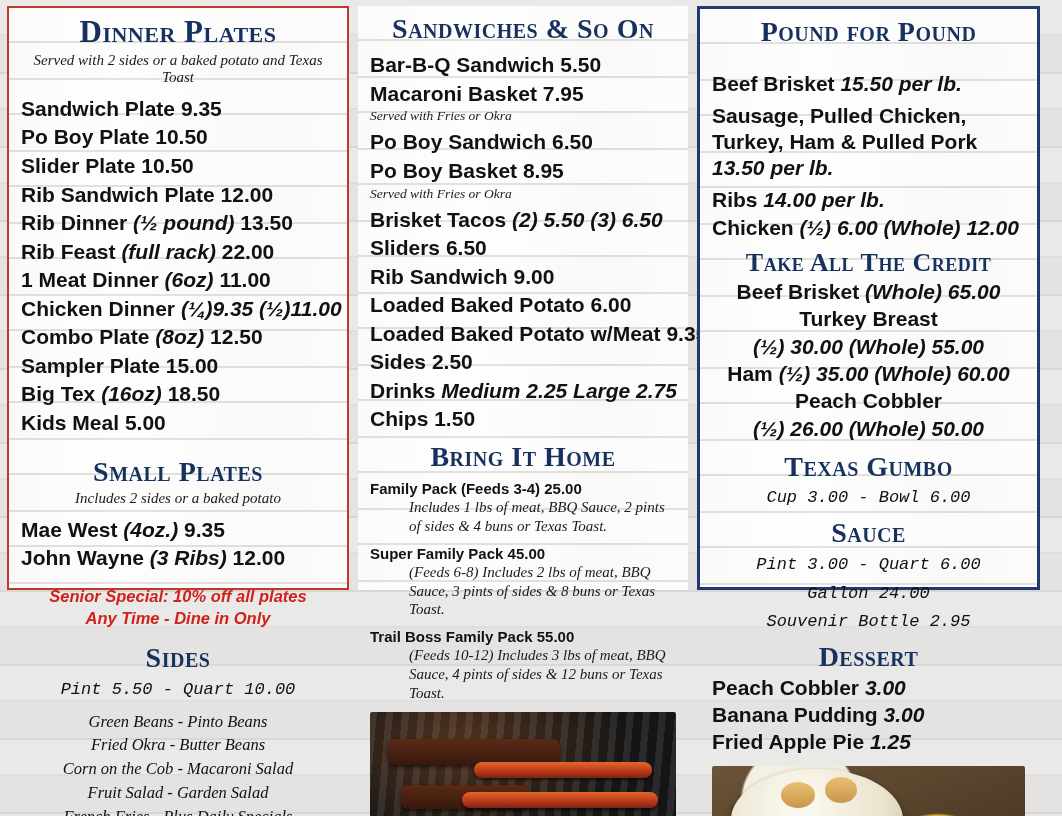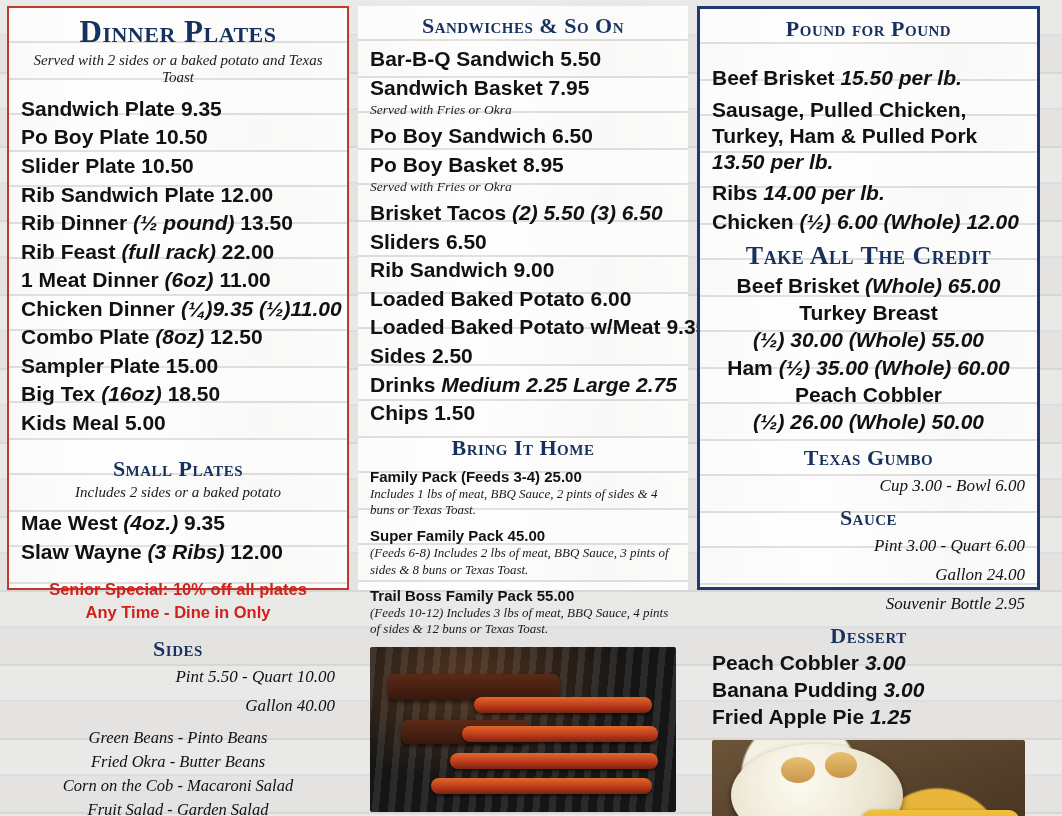--- a/index.html
+++ b/index.html
@@ -46,21 +46,21 @@
   .title {
     text-align: center;
     color: #17315f;
     font-family: "Liberation Serif", serif;
     font-weight: bold;
     font-variant: small-caps;
     letter-spacing: 0.5px;
     line-height: 1.05;
   }
   .title-xl { font-size: 31px; }
-  .title-lg { font-size: 22px; }
+  .title-lg { font-size: 28px; }
   .title-md { font-size: 26px; }
 
   .subtitle {
     text-align: center;
     font-family: "Liberation Serif", serif;
     font-style: italic;
     font-size: 15px;
     color: #1a1a1a;
     line-height: 1.18;
     margin: 3px 0 8px 0;
@@ -87,58 +87,60 @@
     font-weight: bold;
     font-style: normal;
   }
   .center { text-align: center; }
   .rows { margin-top: 2px; }
   .rows.tight .row { line-height: 1.3; }
 
   .special {
     color: #d0211c;
     font-weight: bold;
+    font-style: italic;
     text-align: center;
     font-size: 16.5px;
     line-height: 1.35;
     margin-top: 12px;
   }
   .sides-list {
     text-align: center;
     font-family: "Liberation Serif", serif;
     font-style: italic;
     font-size: 16.5px;
     color: #111;
     line-height: 1.45;
     margin-top: 8px;
   }
   .sides-price {
-    text-align: right;
-    font-family: Liberation Serif, serif;
+    text-align: center;
+    font-family: Liberation Mono, monospace;
     font-style: italic;
     font-size: 17px;
     color: #111;
     line-height: 1.35;
     margin-top: 6px;
   }
   .pack {
     margin-top: 9px;
   }
   .pack-name {
     font-size: 15px;
     font-weight: bold;
     color: #111;
   }
   .pack-desc {
     font-family: "Liberation Serif", serif;
     font-style: italic;
-    font-size: 13px;
+    font-size: 15px;
     color: #1a1a1a;
     line-height: 1.25;
     margin-top: 1px;
+    margin-left: 39px;
   }
   .spacer-8 { height: 8px; }
   .spacer-14 { height: 14px; }
   .spacer-20 { height: 20px; }
 
   .photo {
     margin-top: 10px;
     width: 100%;
     height: 165px;
     border-radius: 2px;
@@ -217,47 +219,46 @@
       <div class="row"><span>Sampler Plate</span> <span class="qual"></span> <span class="price">15.00</span></div>
       <div class="row"><span>Big Tex</span> <span class="qual">(16oz)</span> <span class="price">18.50</span></div>
       <div class="row"><span>Kids Meal</span> <span class="qual"></span> <span class="price">5.00</span></div>
     </div>
 
     <div class="spacer-20"></div>
     <div class="title title-lg">Small Plates</div>
     <div class="subtitle">Includes 2 sides or a baked potato</div>
     <div class="rows">
       <div class="row"><span>Mae West</span> <span class="qual">(4oz.)</span> <span class="price">9.35</span></div>
-      <div class="row"><span>Slaw Wayne</span> <span class="qual">(3 Ribs)</span> <span class="price">12.00</span></div>
+      <div class="row"><span>John Wayne</span> <span class="qual">(3 Ribs)</span> <span class="price">12.00</span></div>
     </div>
 
     <div class="special">
       <div>Senior Special: 10% off all plates</div>
       <div>Any Time - Dine in Only</div>
     </div>
 
     <div class="spacer-14"></div>
     <div class="title title-lg">Sides</div>
     <div class="sides-price">Pint  5.50  -  Quart  10.00</div>
-    <div class="sides-price">Gallon  40.00</div>
     <div class="sides-list">
       <div>Green Beans - Pinto Beans</div>
       <div>Fried Okra - Butter Beans</div>
       <div>Corn on the Cob - Macaroni Salad</div>
       <div>Fruit Salad - Garden Salad</div>
       <div>French Fries - Plus Daily Specials</div>
     </div>
   </div>
 
   <div class="panel panel-mid">
     <div class="title title-lg">Sandwiches &amp; So On</div>
 
     <div class="rows" style="margin-top:8px">
       <div class="row"><span>Bar-B-Q Sandwich</span> <span class="price">5.50</span></div>
-      <div class="row"><span>Sandwich Basket</span> <span class="price">7.95</span></div>
+      <div class="row"><span>Macaroni Basket</span> <span class="price">7.95</span></div>
     </div>
     <div class="note-italic">Served with Fries or Okra</div>
 
     <div class="rows">
       <div class="row"><span>Po Boy Sandwich</span> <span class="price">6.50</span></div>
       <div class="row"><span>Po Boy Basket</span> <span class="price">8.95</span></div>
     </div>
     <div class="note-italic">Served with Fries or Okra</div>
 
     <div class="rows">

